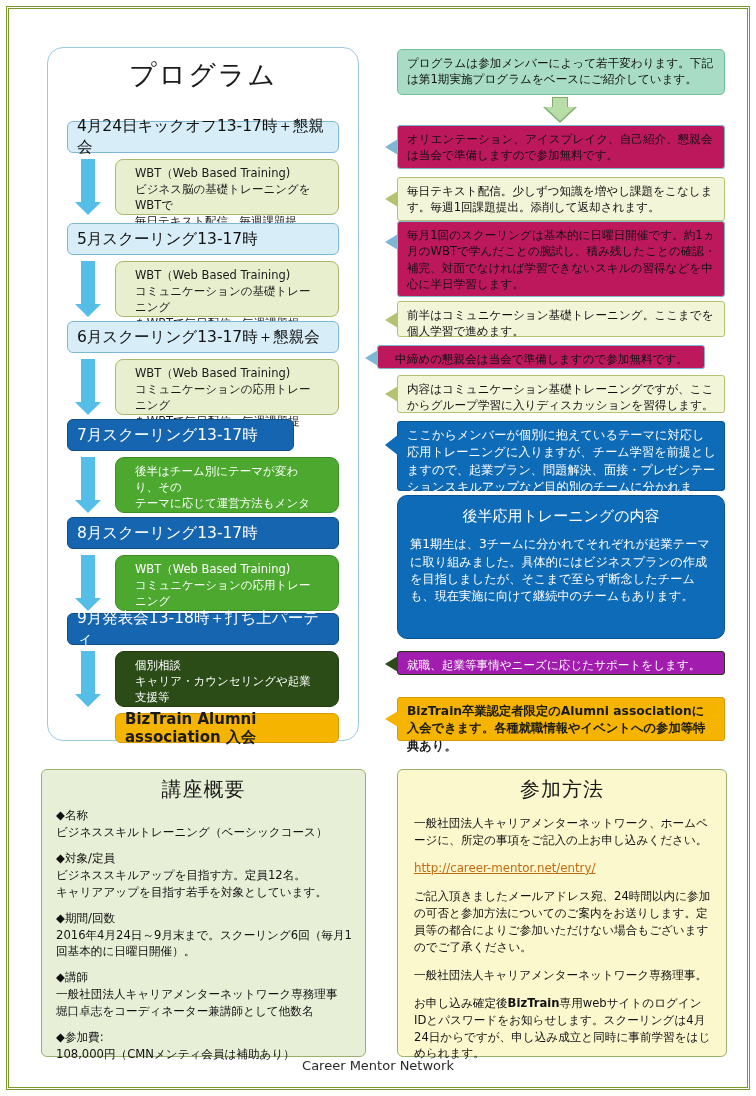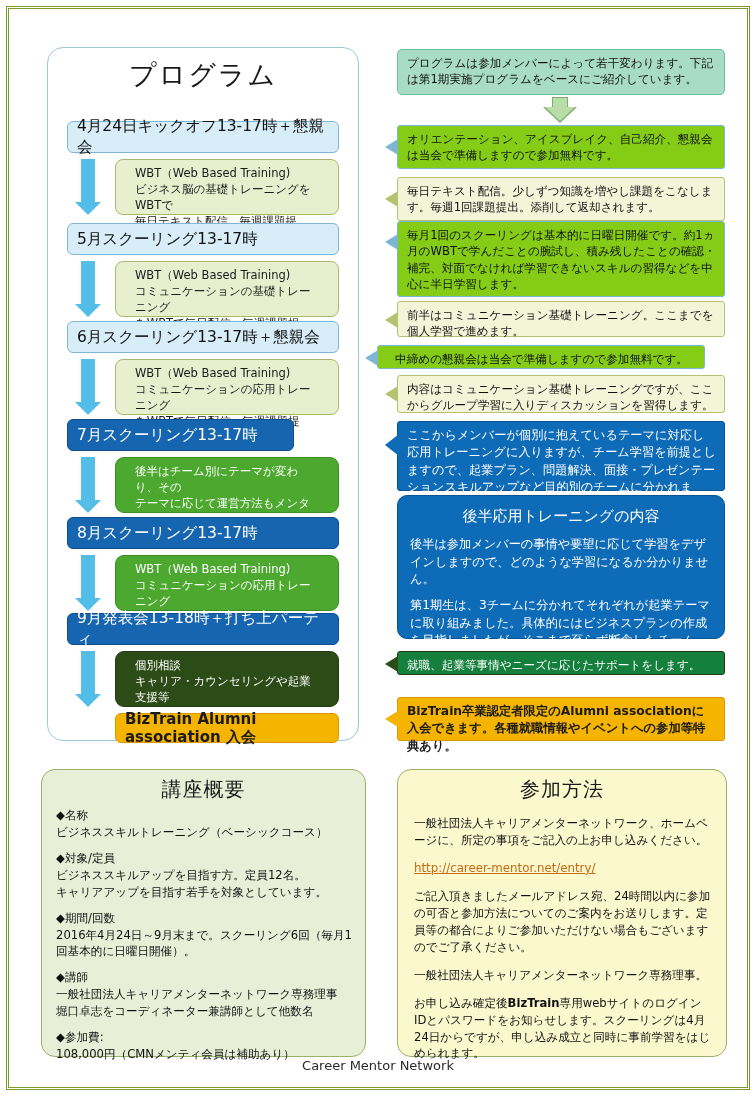--- a/index.html
+++ b/index.html
@@ -108,25 +108,25 @@
 
   
   .callout {
     position: absolute;
     border-radius: 3px;
     font-size: 11.6px;
     line-height: 1.42;
     padding: 5px 8px 5px 9px;
     color: #111;
   }
-  .callout.blue   { background:#84cc16; border:1px solid #7EB7D4; }
+  .callout.blue   { background:#be185d; border:1px solid #7EB7D4; }
   .callout.olive  { background:#F2F5D8; border:1px solid #B5C271; }
   .callout.teal   { background:#A8DCC4; border:1px solid #6FBF9C; border-radius:5px; }
   .callout.navy   { background:#0E6BB8; border:1px solid #0A5491; color:#fff; font-size:12.2px; }
-  .callout.dgreen { background:#15803d; border:1px solid #223C12; color:#fff; }
+  .callout.dgreen { background:#a21caf; border:1px solid #223C12; color:#fff; }
   .callout.gold   { background:#F5B400; border:1px solid #D79B00; color:#1a1a1a; font-weight:bold; font-size:12.3px; }
   .callout.bigbox { background:#0E6BB8; border:1px solid #0A5491; color:#fff; border-radius:10px; font-size:12.2px; padding:8px 12px; }
   .callout.bigbox .hd { text-align:center; font-size:15px; margin:2px 0 9px; }
   .callout.bigbox p { margin-bottom: 9px; }
   .callout.bigbox p:last-child { margin-bottom: 0; }
 
   
   .tail {
     position: absolute;
     left: -13px;
@@ -161,21 +161,21 @@
     position: absolute; left: 2px; top: 10px;
     width: 0; height: 0;
     border-left: 15px solid transparent;
     border-right: 15px solid transparent;
     border-top: 14px solid #B8DDA8;
   }
 
   
   .info-panel {
     position: absolute;
-    border-radius: 14px;
+    border-radius: 6px;
   }
   .info-panel.left  { left:32px; top:760px; width:325px; height:288px; background:#E7EFD7; border:1px solid #9CB06E; }
   .info-panel.right { left:388px; top:760px; width:330px; height:288px; background:#FBF8CE; border:1px solid #9CB06E; }
   .info-title {
     text-align:center; font-size:20px; color:#1a1a1a;
     padding-top:6px; letter-spacing:1px;
   }
   .info-body { font-size:11.6px; line-height:1.46; color:#111; padding:4px 0 0 14px; }
   .info-body .blk { margin-bottom: 9px; }
   .info-body .blk:last-child { margin-bottom: 0; }
@@ -329,21 +329,20 @@
     <span>内容はコミュニケーション基礎トレーニングですが、ここからグループ学習に入りディスカッションを習得します。</span>
   </div>
 
   <div class="callout navy" style="left:388px; top:412px; width:328px; height:70px;">
     <div class="tail navy" style="top:12px;"></div>
     <span>ここからメンバーが個別に抱えているテーマに対応し応用トレーニングに入りますが、チーム学習を前提としますので、起業プラン、問題解決、面接・プレゼンテーションスキルアップなど目的別のチームに分かれます。</span>
   </div>
 
   <div class="callout bigbox" style="left:388px; top:486px; width:328px; height:144px;">
     <div class="hd">後半応用トレーニングの内容</div>
-    <p>後半は参加メンバーの事情や要望に応じて学習をデザインしますので、どのような学習になるか分かりません。</p>
     <p>第1期生は、3チームに分かれてそれぞれが起業テーマに取り組みました。具体的にはビジネスプランの作成を目指しましたが、そこまで至らず断念したチームも、現在実施に向けて継続中のチームもあります。</p>
   </div>
 
   <div class="callout dgreen" style="left:388px; top:642px; width:328px; height:24px;">
     <div class="tail dgreen" style="top:4px;"></div>
     <span>就職、起業等事情やニーズに応じたサポートをします。</span>
   </div>
 
   <div class="callout gold" style="left:388px; top:688px; width:328px; height:44px;">
     <div class="tail gold" style="top:13px;"></div>

